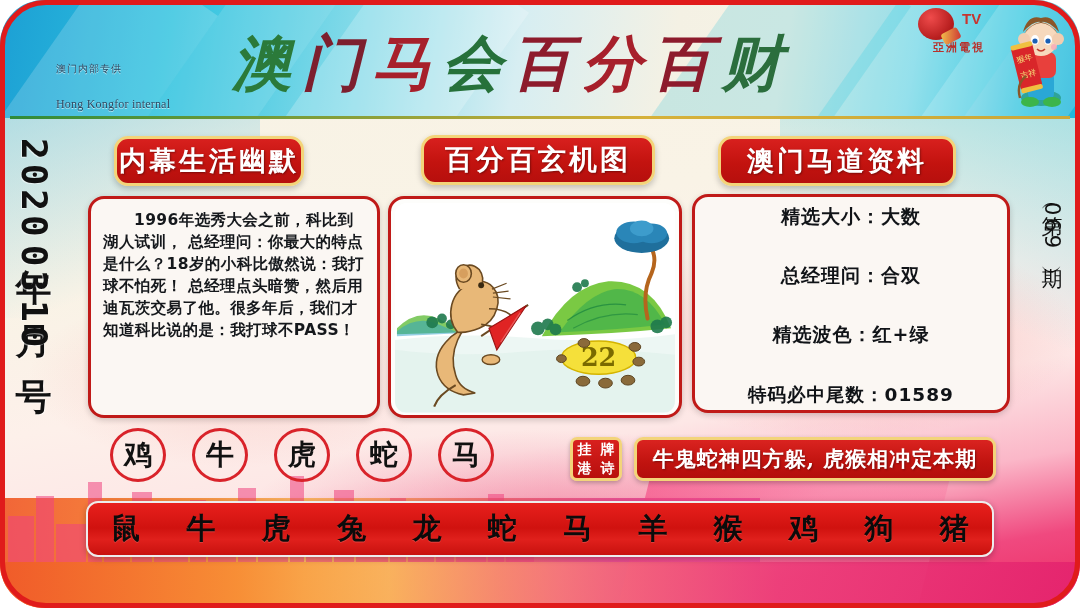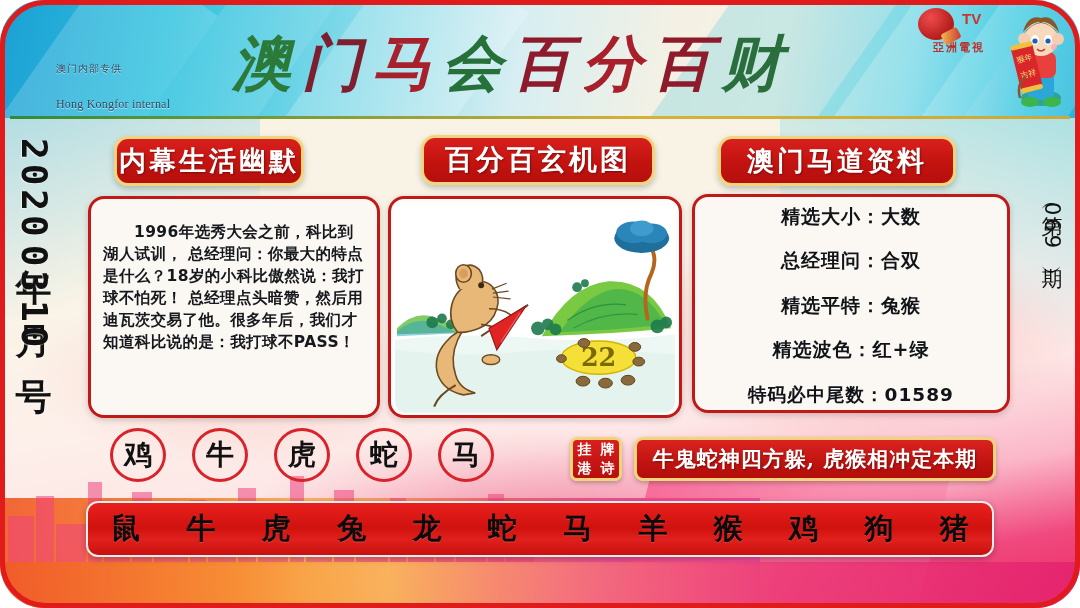--- a/index.html
+++ b/index.html
@@ -216,21 +216,21 @@
     background: #fbf7f3;
     border: 3px solid #c01a18;
     border-radius: 16px;
     box-shadow: 0 2px 6px rgba(0,0,0,.18);
   }
   .card.left   { left: 88px;  top: 196px; width: 292px; height: 222px; }
   .card.center { left: 388px; top: 196px; width: 294px; height: 222px; background:#fdfdfb;}
   .card.right  { left: 692px; top: 194px; width: 318px; height: 219px; }
 
   .story {
-    padding: 22px 12px 8px 12px;
+    padding: 10px 12px 8px 12px;
     font-family: "DejaVu Sans", sans-serif;
     font-size: 15.5px;
     font-weight: 700;
     line-height: 1.42;
     color: #15181c;
     text-indent: 2em;
     letter-spacing: .4px;
   }
 
   
@@ -502,23 +502,20 @@
   </div>
 
   <div class="card right">
     <div class="info">
       <div class="row r1">
         <span>精选大小：</span><span>大数</span>
       </div>
       <div class="row r2">
         <span>总经理问：</span><span>合双</span>
       </div>
-      <div class="row r3">
-        <span>精选平特：</span><span>兔猴</span>
-      </div>
       <div class="row r4">
         <span>精选波色：</span><span>红+绿</span>
       </div>
       <div class="row r5">
         <span>特码必中尾数：</span><span>01589</span>
       </div>
     </div>
   </div>
 
   <div class="zrow">

